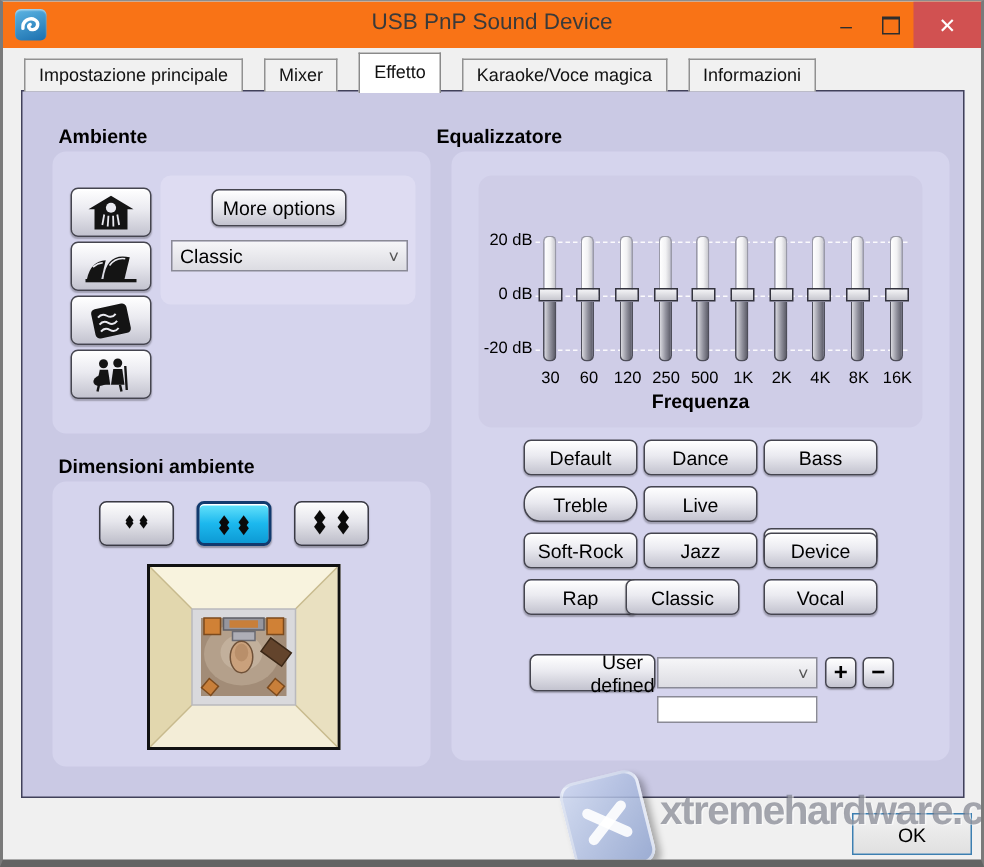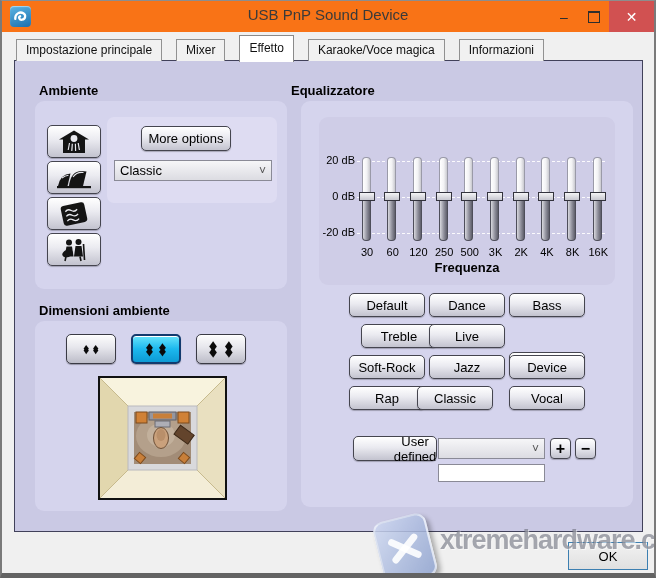--- a/index.html
+++ b/index.html
@@ -322,21 +322,21 @@
             <div class="trk-top" style="height:40px"></div>
             <div class="thumb" style="top:35px"></div>
             <div class="trk-bot" style="top:44px;height:40px"></div>
           </div>
           <div class="freq-label" style="left: 135.8px;">500</div>
           <div class="eq-slider" style="left: 169px;">
             <div class="trk-top" style="height:40px"></div>
             <div class="thumb" style="top:35px"></div>
             <div class="trk-bot" style="top:44px;height:40px"></div>
           </div>
-          <div class="freq-label" style="left: 161.5px;">3K</div>
+          <div class="freq-label" style="left: 161.5px;">1K</div>
           <div class="eq-slider" style="left: 194.7px;">
             <div class="trk-top" style="height:40px"></div>
             <div class="thumb" style="top:35px"></div>
             <div class="trk-bot" style="top:44px;height:40px"></div>
           </div>
           <div class="freq-label" style="left: 187.2px;">2K</div>
           <div class="eq-slider" style="left: 220.4px;">
             <div class="trk-top" style="height:40px"></div>
             <div class="thumb" style="top:35px"></div>
             <div class="trk-bot" style="top:44px;height:40px"></div>
@@ -353,21 +353,21 @@
             <div class="thumb" style="top:35px"></div>
             <div class="trk-bot" style="top:44px;height:40px"></div>
           </div>
           <div class="freq-label" style="left: 264.3px;">16K</div>
           <div class="freq-title">Frequenza</div>
         </div>
       <div id="preset-buttons">
           <div class="metal-btn preset-btn" style="left: 48px; top: 192px;">Default</div>
           <div class="metal-btn preset-btn" style="left: 128px; top: 192px;">Dance</div>
           <div class="metal-btn preset-btn" style="left: 208px; top: 192px;">Bass</div>
-          <div class="metal-btn preset-btn" style="left: 60px; top: 223px;">Treble</div>
+          <div class="metal-btn preset-btn" style="left: 48px; top: 223px; border-radius: 11px;">Treble</div>
           <div class="metal-btn preset-btn" style="left: 128px; top: 223px;">Live</div>
           <div class="metal-btn preset-btn" style="left: 208px; top: 223px; margin-top: 28px;">Rock</div>
           <div class="metal-btn preset-btn" style="left: 48px; top: 254px;">Soft-Rock</div>
           <div class="metal-btn preset-btn" style="left: 128px; top: 254px;">Jazz</div>
           <div class="metal-btn preset-btn" style="left: 208px; top: 254px;">Device</div>
           <div class="metal-btn preset-btn" style="left: 48px; top: 285px;">Rap</div>
           <div class="metal-btn preset-btn" style="left: 116px; top: 285px;">Classic</div>
           <div class="metal-btn preset-btn" style="left: 208px; top: 285px;">Vocal</div>
         </div>
       <div class="metal-btn" style="left:52px;top:335px;width:84px;height:25px;padding-left:40px;">User defined</div>

